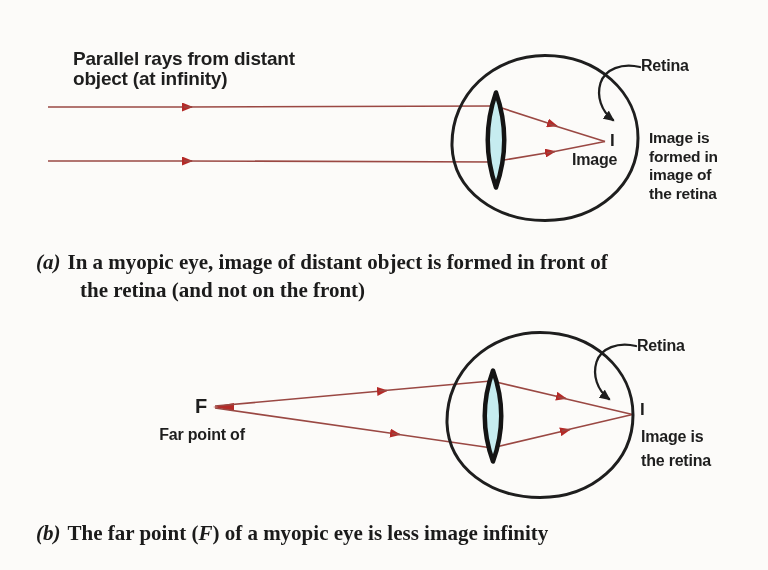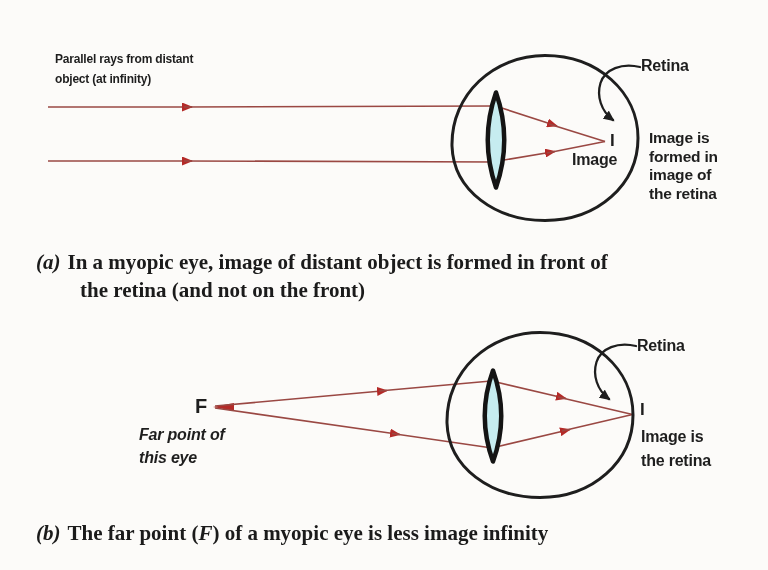--- a/index.html
+++ b/index.html
@@ -19,27 +19,27 @@
     font-family:"Liberation Sans", sans-serif;
     color:var(--color-ink);
   }
   svg{position:absolute;left:0;top:0;}
   .eye{fill:none;stroke:var(--color-ink);stroke-width:3;}
   .lens{fill:var(--color-lens);stroke:#141414;stroke-width:4.5;stroke-linejoin:round;}
   .ray{fill:none;stroke:var(--color-ray);stroke-width:1.7;}
   .hook{fill:none;stroke:var(--color-ink);stroke-width:2.3;stroke-linecap:round;}
   .wedge{fill:var(--color-arrow);}
   .lbl{position:absolute;font-weight:bold;white-space:nowrap;letter-spacing:-0.2px;}
-  .lbl-parallel{left:55px;top:49px;font-size:12px;line-height:20px;}
+  .lbl-parallel{left:73px;top:49px;font-size:19px;line-height:20px;}
   .lbl-retina-a{left:641px;top:57px;font-size:16px;}
   .lbl-i-a{left:610px;top:131px;font-size:17px;}
   .lbl-image-a{left:572px;top:151px;font-size:16px;}
   .note-a{left:649px;top:129px;font-size:15.5px;line-height:18.5px;}
   .lbl-f{left:195px;top:395px;font-size:20px;}
-  .lbl-farpoint{left:139px;top:423px;width:126px;font-size:16px;line-height:23px;text-align:left;font-style:italic;}
+  .lbl-farpoint{left:139px;top:423px;width:126px;font-size:16px;line-height:23px;text-align:center;}
   .lbl-retina-b{left:637px;top:337px;font-size:16px;}
   .lbl-i-b{left:640px;top:400px;font-size:17px;}
   .note-b{left:641px;top:425px;font-size:16px;line-height:24px;}
   .caption{position:absolute;font-family:"Liberation Serif", serif;font-weight:bold;font-size:21px;white-space:nowrap;color:#1b1b1b;}
   .cap-a1{left:36px;top:250px;}
   .cap-a2{left:80px;top:278px;}
   .cap-b{left:36px;top:521px;}
   .cap-marker{margin-right:7px;}
   i{font-style:italic;}
 </style>
@@ -101,21 +101,20 @@
     <div>image of</div>
     <div>the retina</div>
   </div>
 
   <div class="caption cap-a1"><i class="cap-marker">(a)</i><span>In a myopic eye, image of distant object is formed in front of</span></div>
   <div class="caption cap-a2">the retina (and not on the front)</div>
 
   <div class="lbl lbl-f">F</div>
   <div class="lbl lbl-farpoint">
     <div>Far point of</div>
-    <div>this eye</div>
   </div>
   <div class="lbl lbl-retina-b">Retina</div>
   <div class="lbl lbl-i-b">I</div>
   <div class="lbl note-b">
     <div>Image is</div>
     <div>the retina</div>
   </div>
 
   <div class="caption cap-b"><i class="cap-marker">(b)</i><span>The far point (</span><i>F</i><span>) of a myopic eye is less image infinity</span></div>
 

